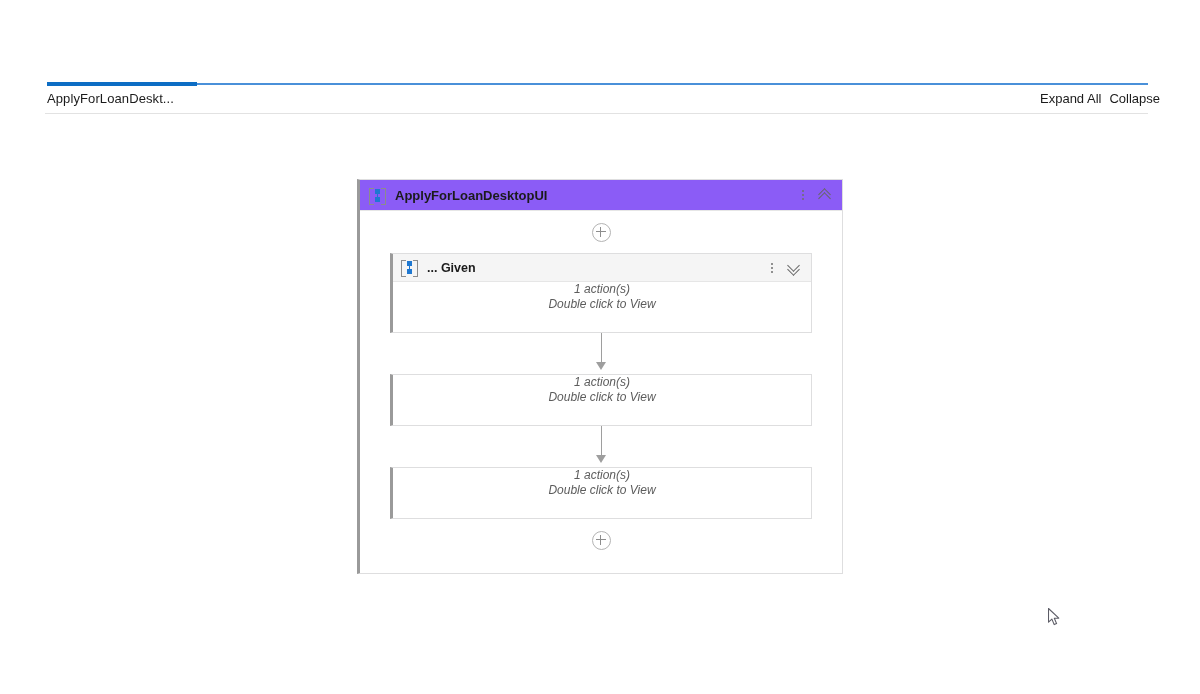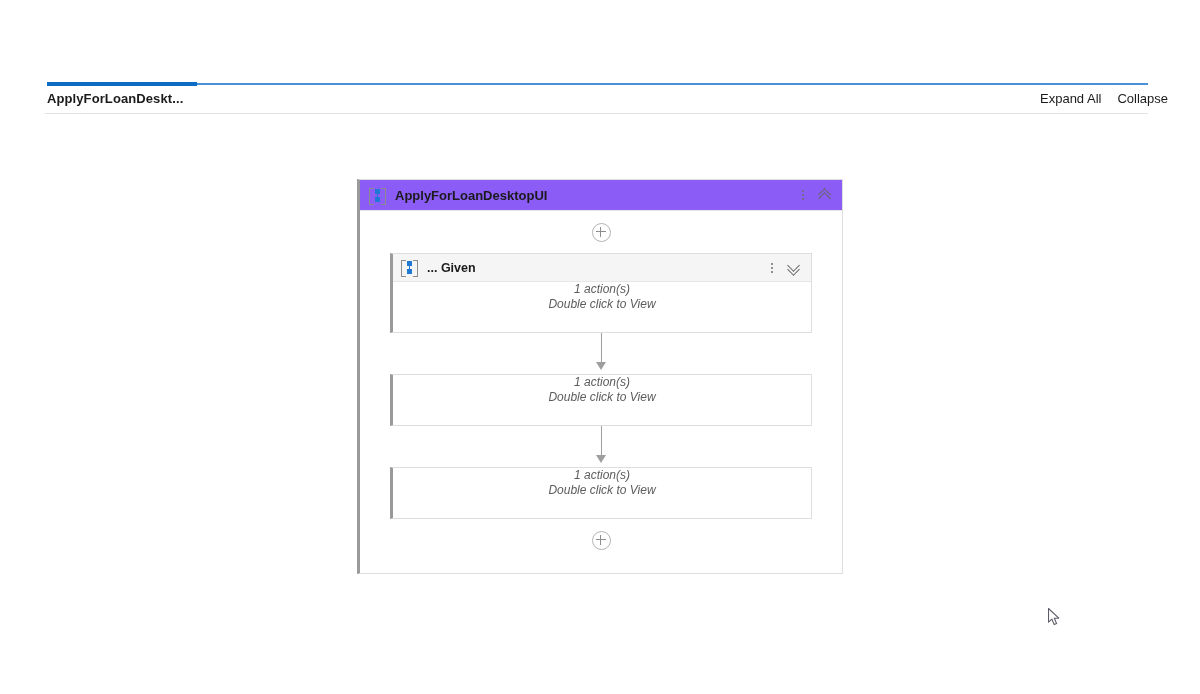--- a/index.html
+++ b/index.html
@@ -51,35 +51,34 @@
     background: #e2e2e2;
   }
   .tab-label {
     position: absolute;
     left: 47px;
     top: 11px;
     font-size: 13px;
     color: #1b1b1b;
     white-space: nowrap;
     letter-spacing: 0.1px;
-    font-weight: bold;
   }
   .tab-actions {
     position: absolute;
     right: 0px;
     top: 11px;
     width: 160px;
     height: 18px;
     overflow: hidden;
     white-space: nowrap;
   }
   .tab-action {
     font-size: 13px;
     color: #1b1b1b;
-    margin-right: 16px;
+    margin-right: 8px;
     cursor: pointer;
   }
 
   
   .canvas {
     position: absolute;
     left: 0;
     top: 114px;
     width: 1200px;
     height: 580px;

